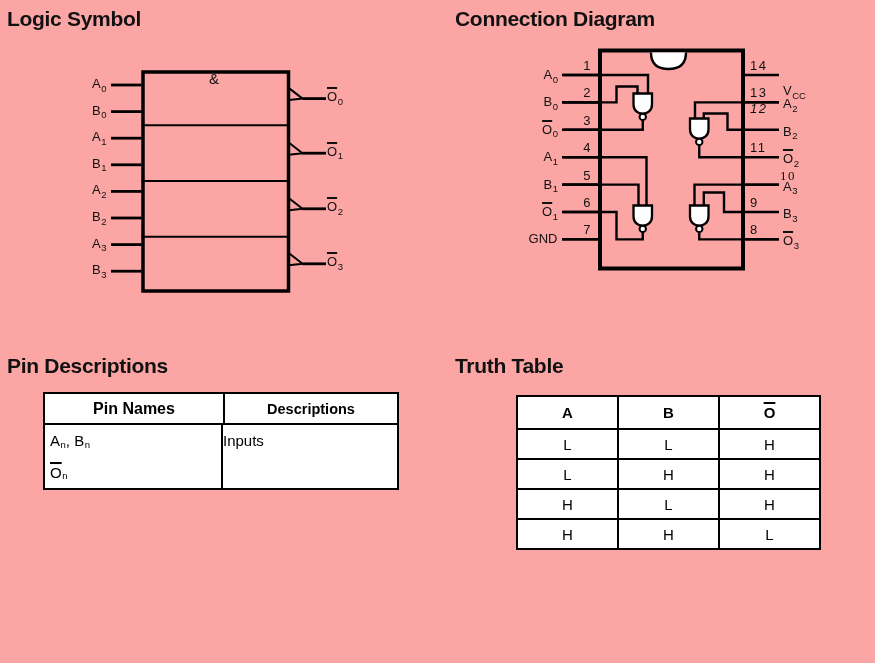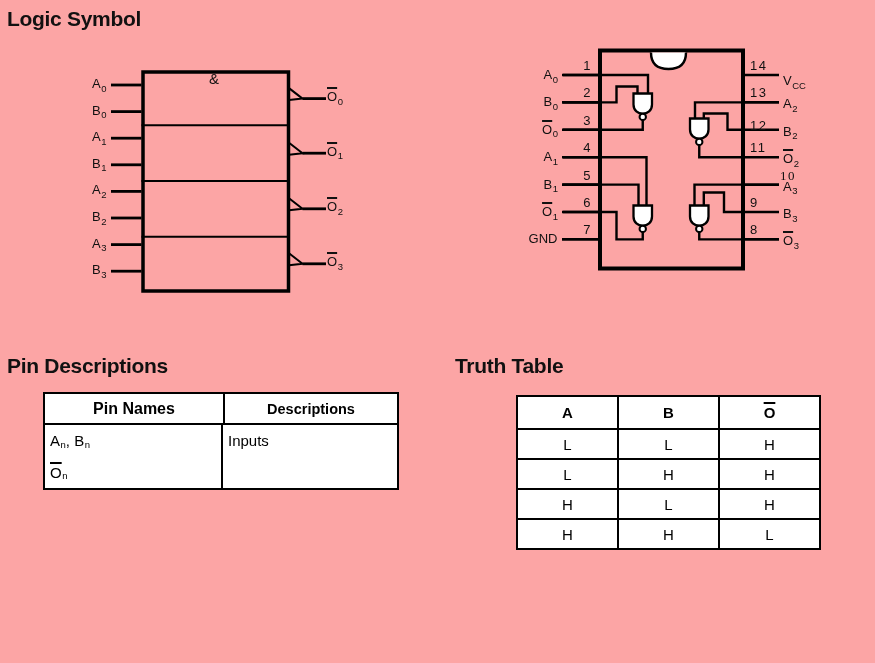--- a/index.html
+++ b/index.html
@@ -23,36 +23,37 @@
   .pt-head{display:flex;height:29px;border-bottom:2px solid #000;}
   .pt-h1{width:178px;border-right:2px solid #000;display:flex;align-items:center;
          justify-content:center;font-weight:bold;font-size:16px;}
   .pt-h2{flex:1;display:flex;align-items:center;justify-content:center;
          font-weight:bold;font-size:14.5px;}
   .pt-row{display:flex;}
   .pt-row1{height:31px;}
   .pt-row2{height:32px;}
   .pt-c1{width:178px;border-right:2px solid #000;display:flex;align-items:center;
          padding-left:5px;box-sizing:border-box;font-size:15px;}
-  .pt-c2{flex:1;display:flex;align-items:center;padding-left:5px;font-size:15px;}
+  .pt-c2{flex:1;display:flex;align-items:center;font-size:15px;}
 
   
   .truthtable{position:absolute;left:516px;top:395px;border-collapse:collapse;
               background:#fff;}
   .truthtable th,.truthtable td{border:2px solid #000;width:99px;text-align:center;
               font-size:15px;padding:0;}
   .truthtable th{height:31px;font-weight:bold;}
   .truthtable td{height:28px;font-weight:normal;}
 </style>
 </head>
 <body>
 
 <div class="page">
 
   <div class="title" style="left:7px;top:7px;">Logic Symbol</div>
+  <div class="title" style="left:455px;top:7px;">Connection Diagram</div>
   <div class="title" style="left:455px;top:354px;">Truth Table</div>
   <div class="title" style="left:7px;top:354px;">Pin Descriptions</div>
 
   <svg width="875" height="663" viewBox="0 0 875 663">
 
     <g stroke="#000" fill="none">
       <rect x="143" y="72" width="145.5" height="219" stroke-width="3.5"></rect>
       <g stroke-width="2">
         <line x1="141.5" y1="125.3" x2="288.5" y2="125.3"></line>
         <line x1="141.5" y1="181" x2="288.5" y2="181"></line>
@@ -157,27 +158,27 @@
   <div class="lbl lblL" style="left:500px;top:68px;"><span class="pb">A</span><span class="ps">0</span></div>
   <div class="lbl lblL" style="left:500px;top:95.4px;"><span class="pb">B</span><span class="ps">0</span></div>
   <div class="lbl lblL" style="left:500px;top:122.8px;"><span class="pb ov">O</span><span class="ps">0</span></div>
   <div class="lbl lblL" style="left:500px;top:150.2px;"><span class="pb">A</span><span class="ps">1</span></div>
   <div class="lbl lblL" style="left:500px;top:177.6px;"><span class="pb">B</span><span class="ps">1</span></div>
   <div class="lbl lblL" style="left:500px;top:205px;"><span class="pb ov">O</span><span class="ps">1</span></div>
   <div class="lbl lblL" style="left:500px;top:232.4px;"><span class="pb">GND</span><span class="ps"></span></div>
 
   <div class="num" style="left:750px;top:58px;">14</div>
   <div class="num" style="left:750px;top:85.4px;">13</div>
-  <div class="num" style="left:750px;top:118px;">12</div>
+  <div class="num" style="left:750px;top:101px;font-style:italic;">12</div>
   <div class="num" style="left:750px;top:140.2px;">11</div>
   <div class="num" style="left:780px;top:167.6px;font-family:Liberation Serif, serif;">10</div>
   <div class="num" style="left:750px;top:195px;">9</div>
   <div class="num" style="left:750px;top:222.4px;">8</div>
 
-  <div class="lbl" style="left:783px;top:74px;"><span class="pb">V</span><span class="ps">CC</span></div>
+  <div class="lbl" style="left:783px;top:84px;"><span class="pb">V</span><span class="ps">CC</span></div>
   <div class="lbl" style="left:783px;top:97.4px;"><span class="pb">A</span><span class="ps">2</span></div>
   <div class="lbl" style="left:783px;top:124.8px;"><span class="pb">B</span><span class="ps">2</span></div>
   <div class="lbl" style="left:783px;top:152.2px;"><span class="pb ov">O</span><span class="ps">2</span></div>
   <div class="lbl" style="left:783px;top:179.6px;"><span class="pb">A</span><span class="ps">3</span></div>
   <div class="lbl" style="left:783px;top:207px;"><span class="pb">B</span><span class="ps">3</span></div>
   <div class="lbl" style="left:783px;top:234.4px;"><span class="pb ov">O</span><span class="ps">3</span></div>
 
   <div class="pintable">
     <div class="pt-head">
       <div class="pt-h1">Pin Names</div>

